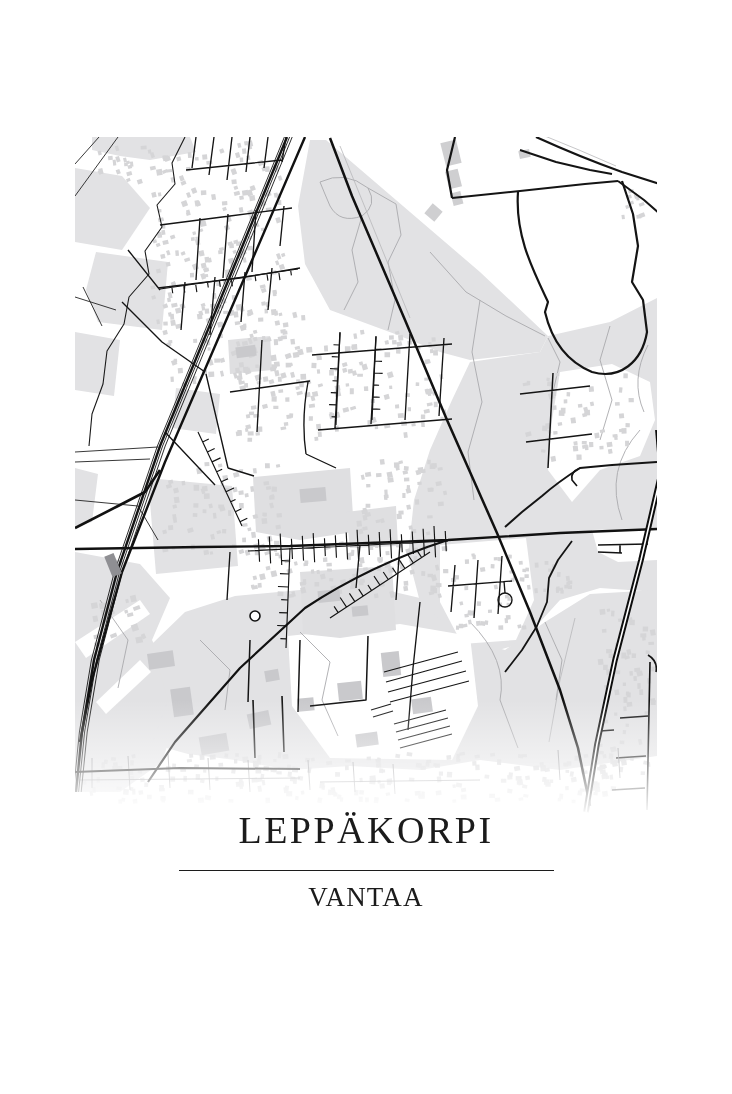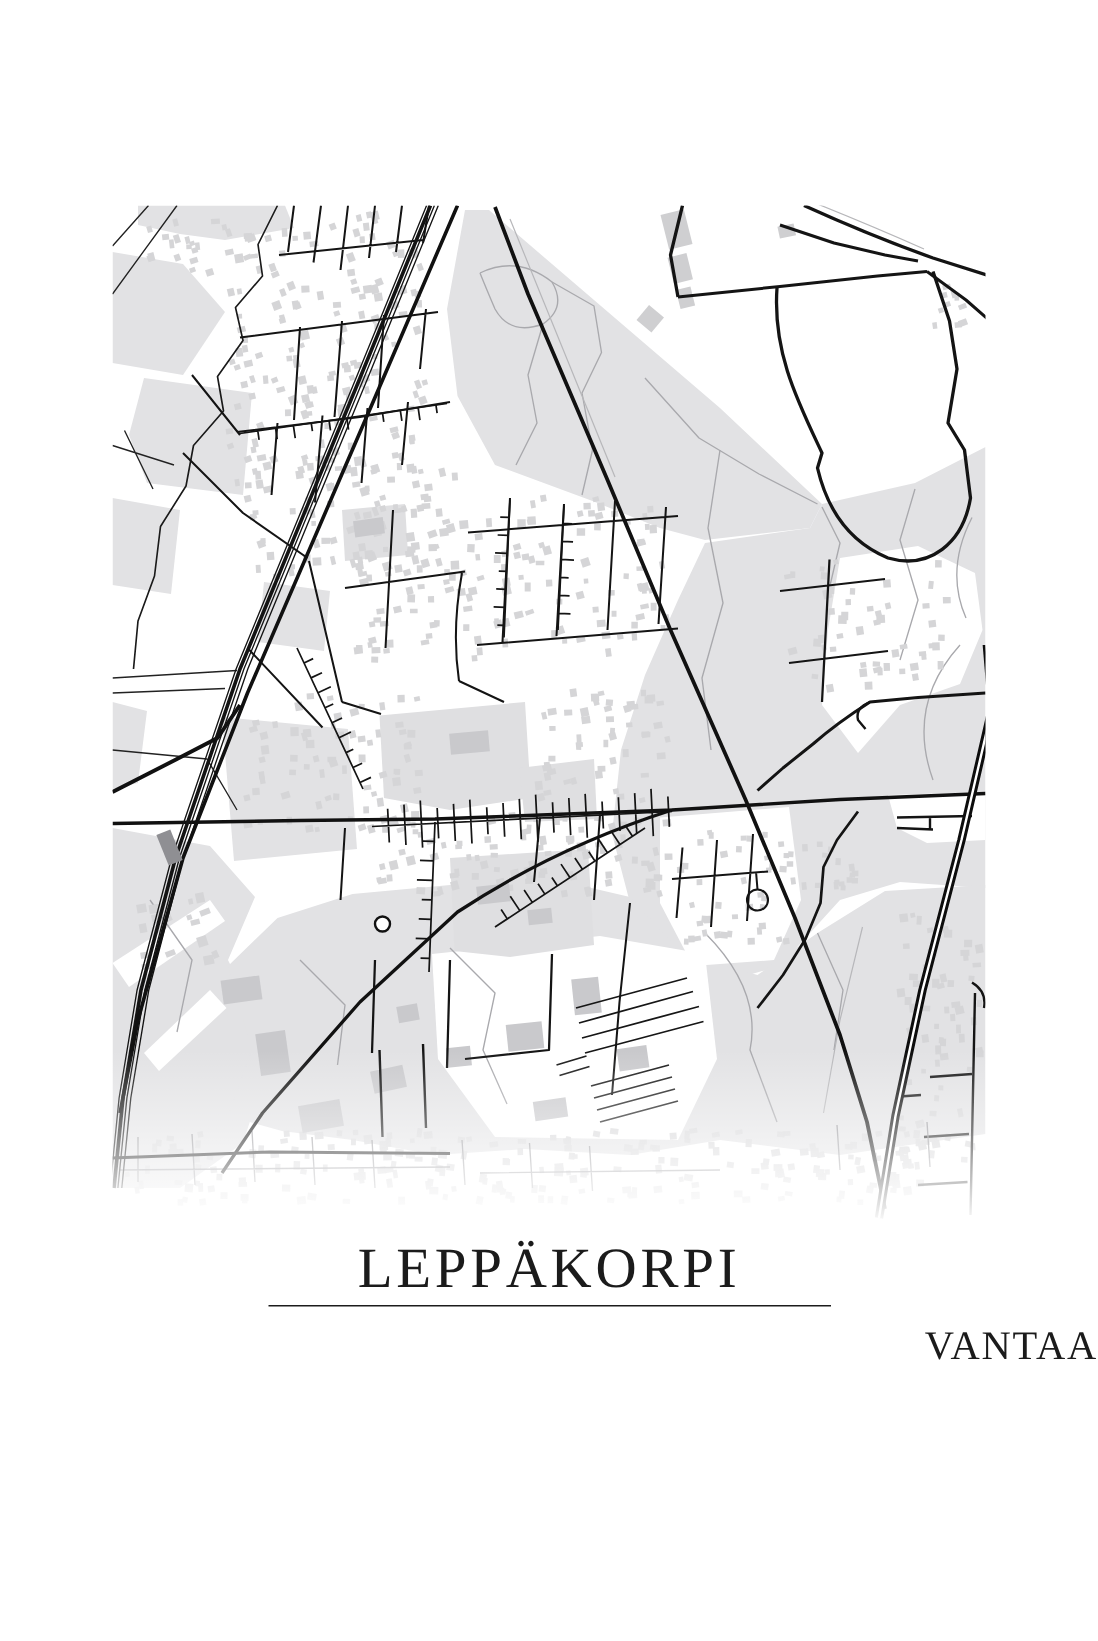--- a/index.html
+++ b/index.html
@@ -1,26 +1,26 @@
 <!DOCTYPE html>
 <html><head>
 <meta charset="utf-8">
 <style>
   html,body{margin:0;padding:0;background:#ffffff;}
   .poster{position:relative;width:732px;height:1094px;background:#ffffff;overflow:hidden;
           font-family:"Liberation Serif","DejaVu Serif",serif;}
   #map{position:absolute;left:75px;top:137px;width:582px;height:700px;display:block;}
   .fade{position:absolute;left:0;top:700px;width:100%;height:150px;pointer-events:none;
         background:linear-gradient(to bottom, rgba(255,255,255,0) 0%, #ffffff 78%, #ffffff 100%);}
-  .titleblock{position:absolute;left:0;top:808px;width:100%;text-align:center;margin-top:16px;}
+  .titleblock{position:absolute;left:0;top:808px;width:100%;text-align:center;}
   .title{margin:0;font-size:38px;line-height:44px;font-weight:500;color:#1b1b1b;
          letter-spacing:2.5px;font-family:"Liberation Serif","DejaVu Serif",serif;}
   .divider{position:absolute;left:179px;top:870px;width:375px;height:0;
            border-top:1.5px solid #1c1c1c;}
-  .subtitle{margin:0;position:absolute;left:0;top:881px;width:100%;text-align:right;
+  .subtitle{margin:0;position:absolute;left:0;top:881px;width:100%;text-align:center;
             font-size:27px;line-height:32px;font-weight:500;color:#1b1b1b;letter-spacing:1.2px;
             font-family:"Liberation Serif","DejaVu Serif",serif;}
 </style>
 </head>
 <body>
 
 <div class="poster">
   <svg id="map" xmlns="http://www.w3.org/2000/svg" viewBox="75 137 582 700">
       <path d="M92,137 L190,137 L196,152 L150,160 L120,156 L92,150 Z" fill="#e2e2e4"></path>
       <path d="M75,168 L122,176 L150,208 L122,250 L75,242 Z" fill="#e2e2e4"></path>

